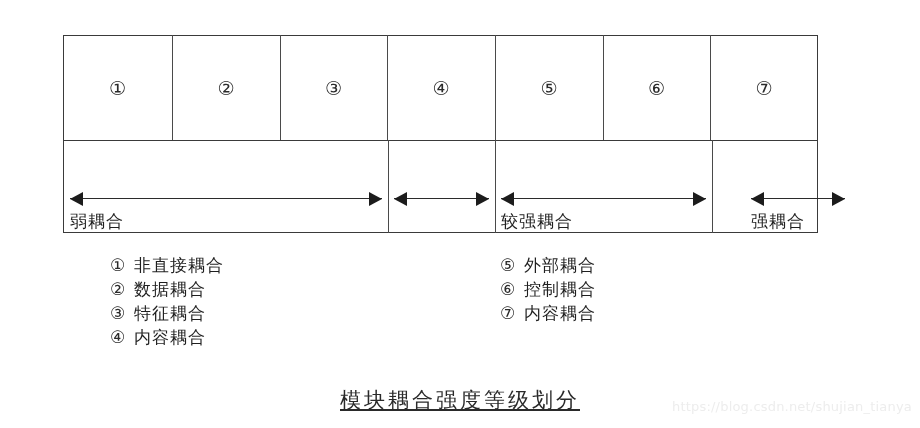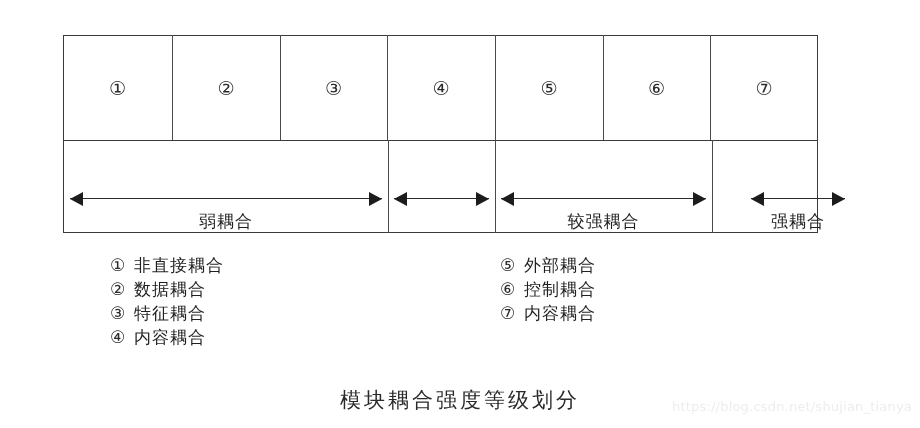--- a/index.html
+++ b/index.html
@@ -91,21 +91,21 @@
   }
   .seg .arrow-head.right {
     right: 0;
     border-left: 13px solid #1c1c1c;
   }
   .seg .seg-label {
     position: absolute;
     left: 0;
     right: 0;
     top: 20px;
-    text-align: center;
+    text-align: left;
     font-size: 17px;
     letter-spacing: 1px;
     color: #1f1f1f;
   }
 
   
   .legend {
     position: absolute;
     font-size: 17px;
     line-height: 24px;
@@ -132,20 +132,21 @@
   
   .caption {
     position: absolute;
     left: 0;
     right: 0;
     top: 386px;
     text-align: center;
     font-size: 21px;
     letter-spacing: 3px;
     color: #2a2a2a;
+    text-decoration: underline;
   }
 
   
   .watermark {
     position: absolute;
     right: 8px;
     top: 399px;
     font-size: 13px;
     color: #ededed;
     font-family: "DejaVu Sans", "Liberation Sans", sans-serif;

